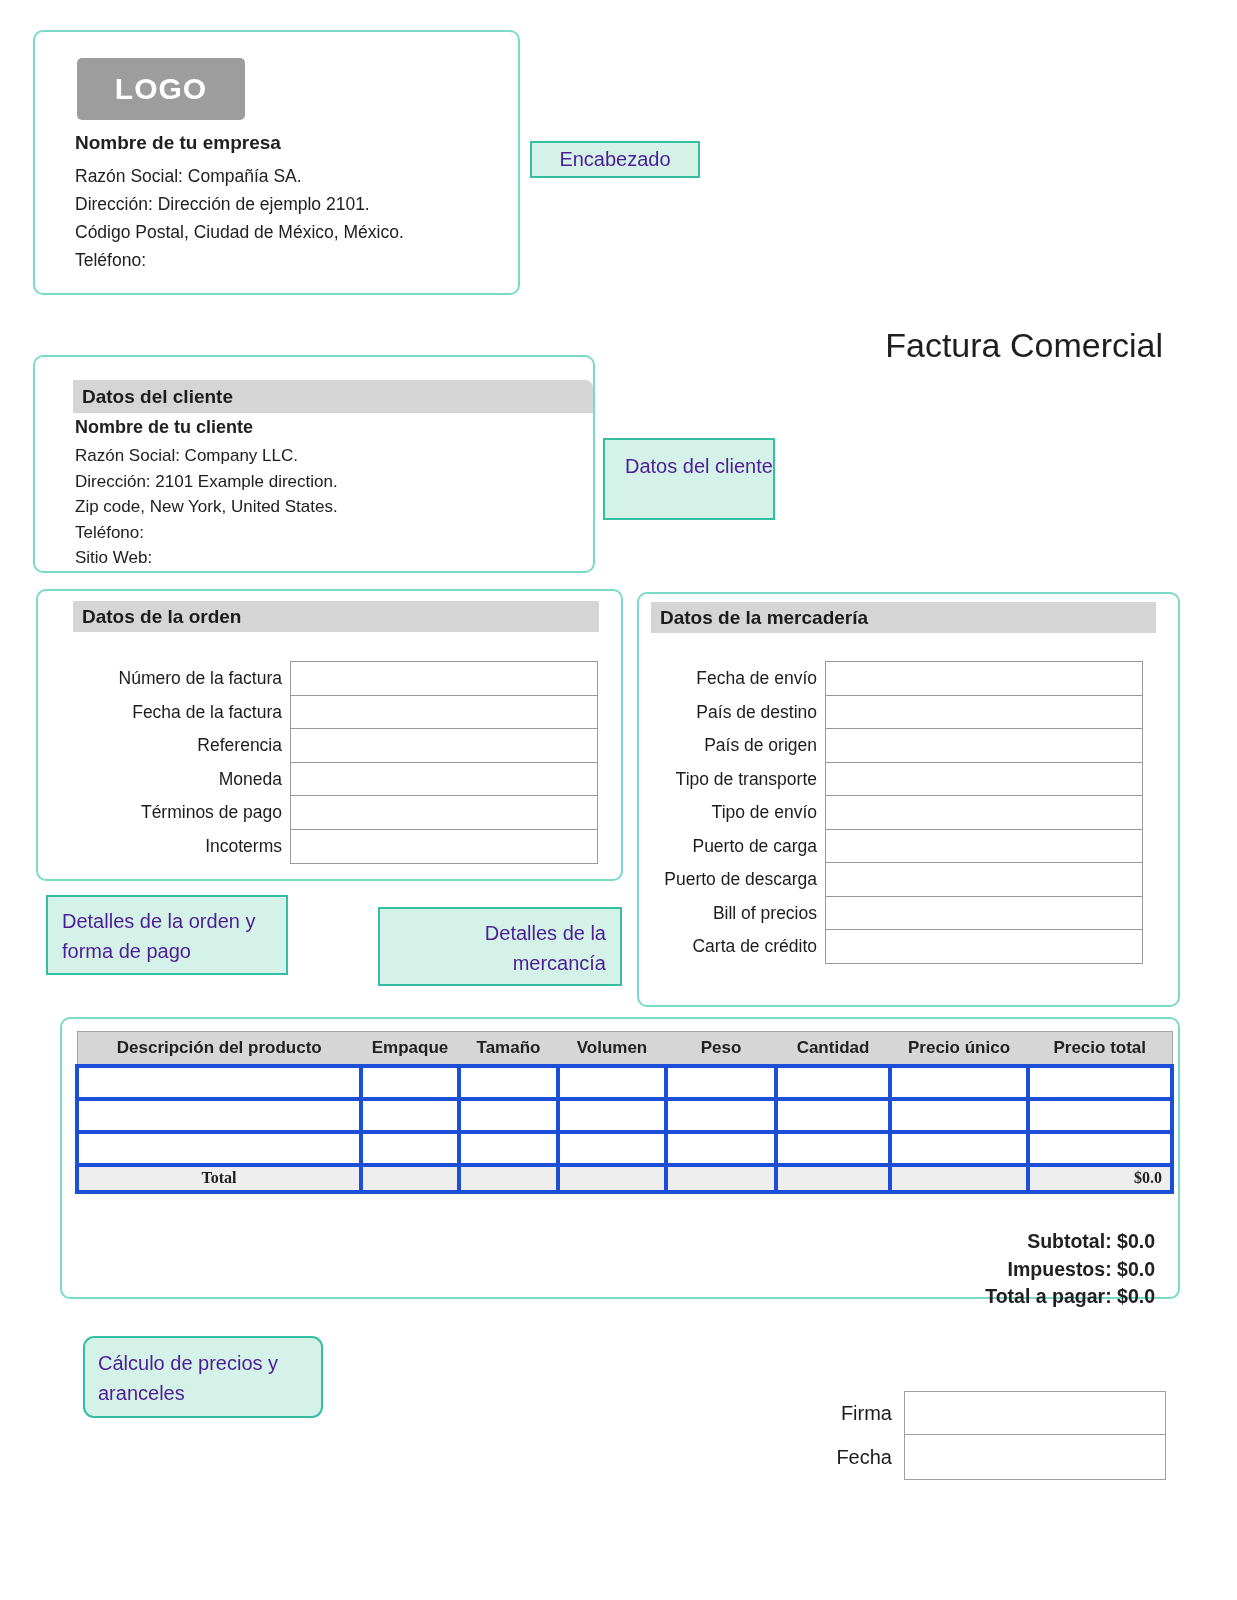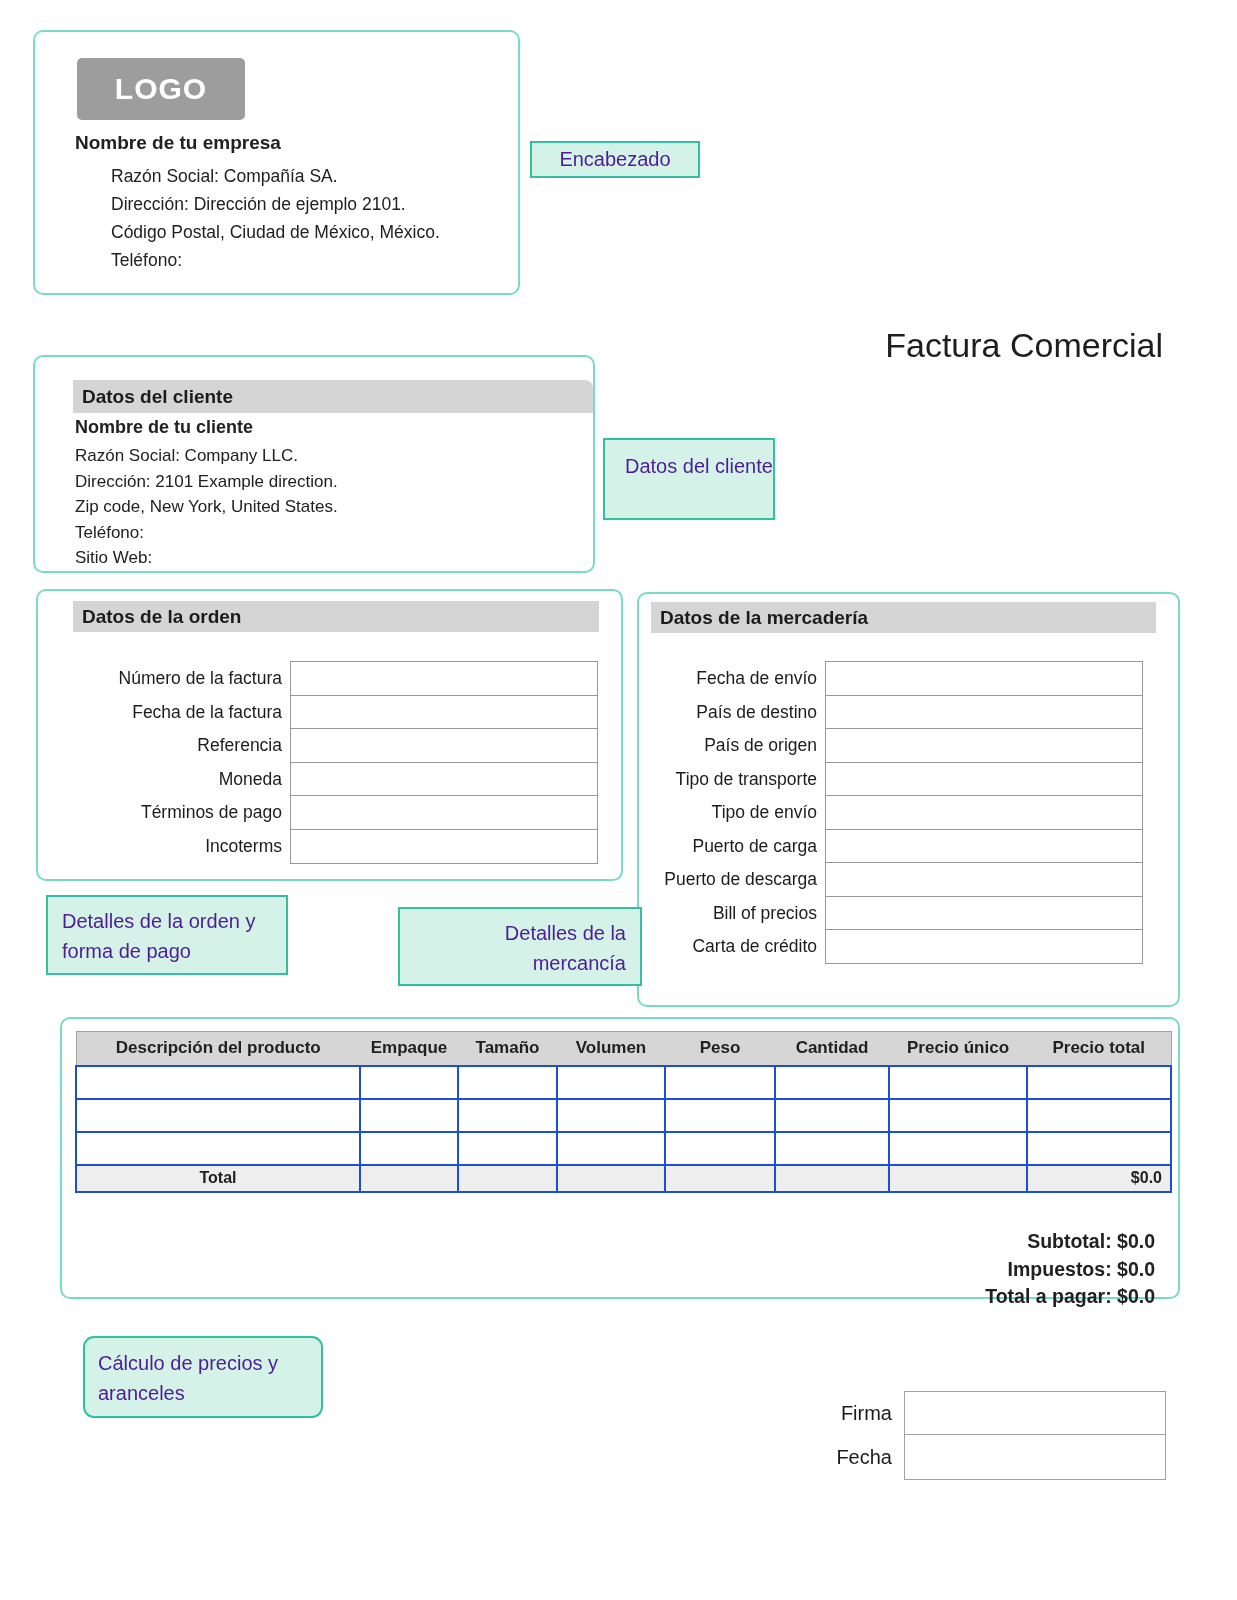--- a/index.html
+++ b/index.html
@@ -11,42 +11,42 @@
   .callout { position:absolute; background:#d5f2e9; border:2px solid #35bfa2;
              font-size:20px; color:#4c1d95; line-height:29px; }
   .section-bar { position:absolute; background:#d5d5d5; font-weight:bold; font-size:19px;
                  color:#1c1c1c; display:flex; align-items:center; padding-left:9px; }
 
   
   .logo { position:absolute; left:42px; top:26px; width:168px; height:62px; background:#9d9d9d;
           border-radius:5px; color:#ffffff; font-weight:bold; font-size:30px; letter-spacing:1px;
           display:flex; align-items:center; justify-content:center; }
   .company-name { position:absolute; left:40px; top:100px; font-weight:bold; font-size:19px; }
-  .company-lines { position:absolute; left:40px; top:130px; font-size:17.5px; line-height:28px;margin-left:36px; }
+  .company-lines { position:absolute; left:40px; top:130px; font-size:17.5px; line-height:28px; }
 
   .doc-title { position:absolute; top:326px; right:74px; font-size:34px; font-weight:400; color:#1e1e1e; }
 
   
   .client-name { position:absolute; left:40px; top:60px; font-weight:bold; font-size:18px; }
   .client-lines { position:absolute; left:40px; top:86px; font-size:17px; line-height:25.5px; }
 
   
   .fields { position:absolute; display:flex; flex-direction:column; }
   .frow { display:flex; align-items:center; height:35px; }
   .frow + .frow { margin-top:-1.5px; }
   .flabel { text-align:right; padding-right:8px; font-size:17.5px; color:#1c1c1c; }
   .finput { height:35px; border:1.5px solid #999999; background:#fff; border-radius:0;
             font-size:16px; padding:0 6px; outline:none; }
 
   
   table.products { position:absolute; left:13px; top:12px; border-collapse:collapse;
                    table-layout:fixed; width:1095px; border:1.5px solid #a3a3a3; }
   table.products th { background:#d6d6d6; font-weight:bold; font-size:17px; height:34px;
                       text-align:center; border:none; }
-  table.products td { border:2px solid #1d4ed8; height:33px; background:#fff; font-size:16px; }
+  table.products td { border:4px solid #1d4ed8; height:33px; background:#fff; font-size:16px;font-family:Liberation Serif, serif; }
   table.products tr.total-row td { background:#eeeeee; height:27px; }
   .total-label { font-weight:bold; font-size:18px; text-align:center; }
   .total-value { font-weight:bold; font-size:18px; text-align:right; padding-right:8px; }
   .totals-block { position:absolute; right:23px; top:209px; text-align:right;
                   font-weight:bold; font-size:19.5px; line-height:27.5px; }
 
   
   .sig-label { position:absolute; width:120px; text-align:right; font-size:20px; color:#1c1c1c; }
   .sig-input { position:absolute; border:1.5px solid #a0a0a0; background:#fff; outline:none;
                font-size:16px; padding:0 6px; }
@@ -152,21 +152,21 @@
       </div>
       <div class="frow">
         <div class="flabel" style="width:186px;">Carta de crédito</div>
         <input class="finput" style="width: 318px;" type="text">
       </div>
     </div>
   </section>
 
   <div class="callout" style="left:46px; top:895px; width:242px; height:80px; padding:9px 10px 0 14px; line-height:30px;">Detalles de la orden y forma de pago</div>
 
-  <div class="callout" style="left:378px; top:907px; width:244px; height:79px; padding:9px 14px 0 10px; line-height:30px; text-align:right;margin-left:20px;">Detalles de la mercancía</div>
+  <div class="callout" style="left:378px; top:907px; width:244px; height:79px; padding:9px 14px 0 10px; line-height:30px; text-align:right;">Detalles de la mercancía</div>
 
   <section class="box" style="left:60px; top:1017px; width:1120px; height:282px;">
     <table class="products">
       <colgroup>
         <col style="width:284px">
           <col style="width:98px">
           <col style="width:99px">
           <col style="width:108px">
         <col style="width:110px">
           <col style="width:114px">

